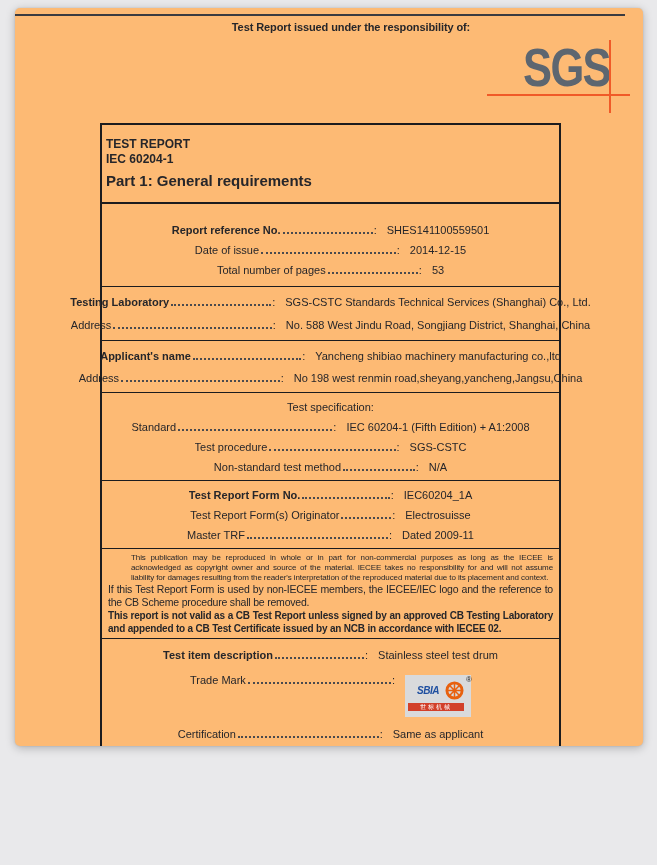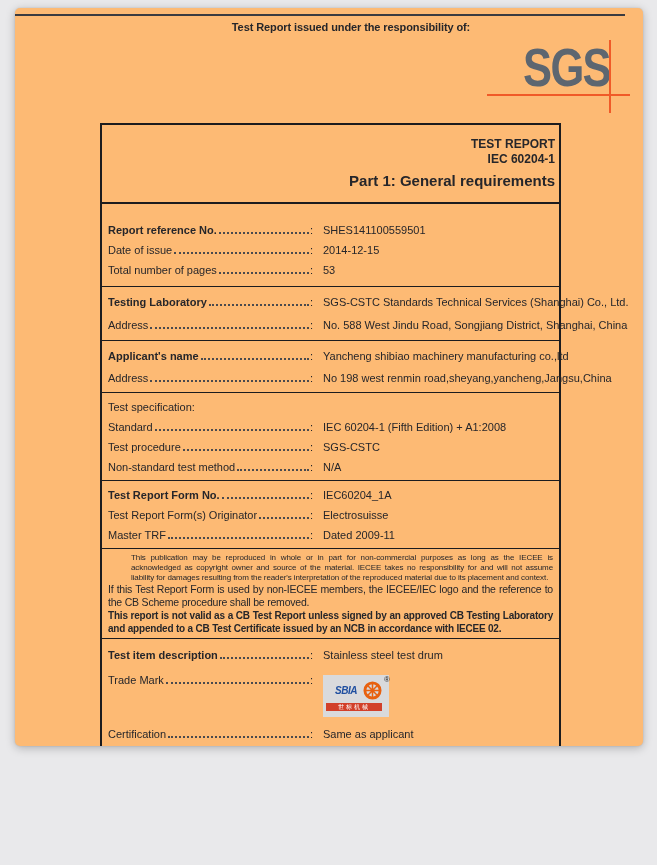--- a/index.html
+++ b/index.html
@@ -33,29 +33,29 @@
     transform:scaleX(0.82); transform-origin:right top; display:inline-block;
   }
   .sgs-h-line { position:absolute; left:472px; top:86px; width:143px; height:2px; background:#f05a28; }
   .sgs-v-line { position:absolute; left:594px; top:32px; width:2px; height:73px; background:#f05a28; }
 
   
   .report-table {
     position:absolute; left:85px; top:115px; width:461px; height:740px;
     border:2px solid #1c1c1e; border-bottom:none;
   }
-  .title-block { text-align:right; padding:12px 4px; border-bottom:2px solid #1c1c1e; }
+  .title-block { text-align:left; padding:12px 4px; border-bottom:2px solid #1c1c1e; }
   .title-sm { font-size:12px; font-weight:bold; line-height:15px; }
   .title-lg { font-size:15px; font-weight:bold; line-height:19px; margin-top:4px; }
 
   .section { padding:4px 6px 3px 6px; }
   .section + .section { border-top:1.5px solid #1c1c1e; }
   .sections > .section:first-child { padding-top:16px; padding-bottom:6px; }
 
-  .row { display:flex; align-items:baseline; padding:2.5px 0; font-size:11px; line-height:15px; }
+  .row { display:flex; align-items:baseline; padding:2.5px 0; font-size:11px; line-height:15px;justify-content:center; }
   .sec-1 .row { padding:4px 0; }
   .sec-2 .row { padding:3.5px 0; }
   .spacious { padding-top:4px; }
   .spacious .row { padding:5px 0; }
   .label-cell { flex:0 0 205px; display:flex; align-items:baseline; overflow:hidden; }
   .lbl { white-space:nowrap; }
   .b { font-weight:bold; }
   .leader { flex:1; min-width:6px; border-bottom:2px dotted #4a4a4e; margin:0 0 2px 2px; }
   .colon { margin-left:1px; }
   .value { padding-left:10px; white-space:nowrap; }

